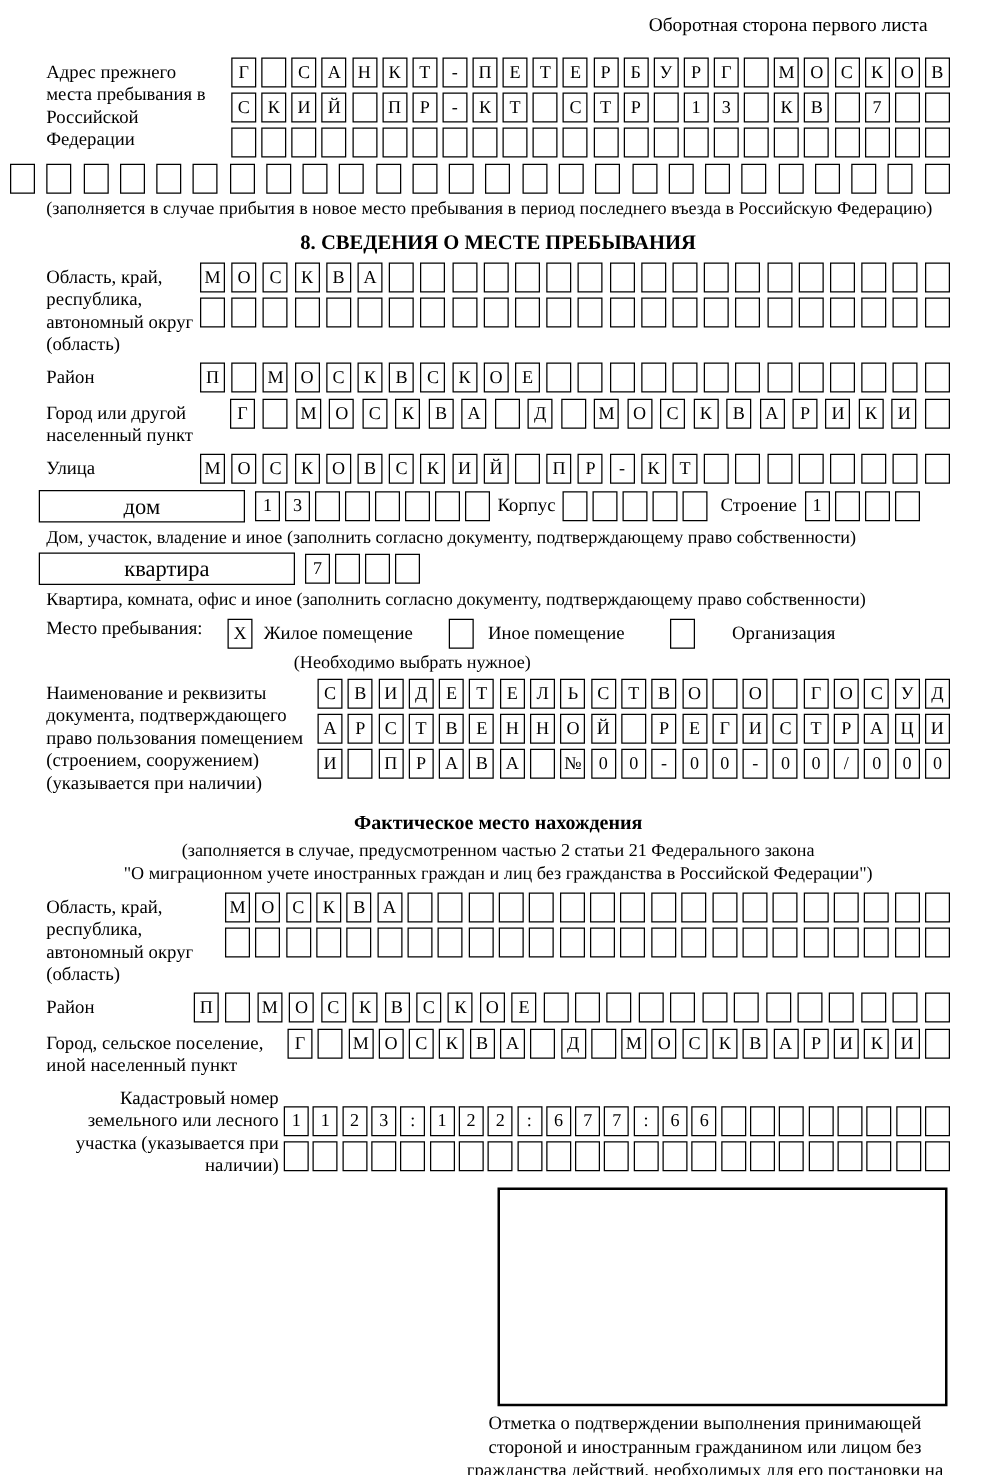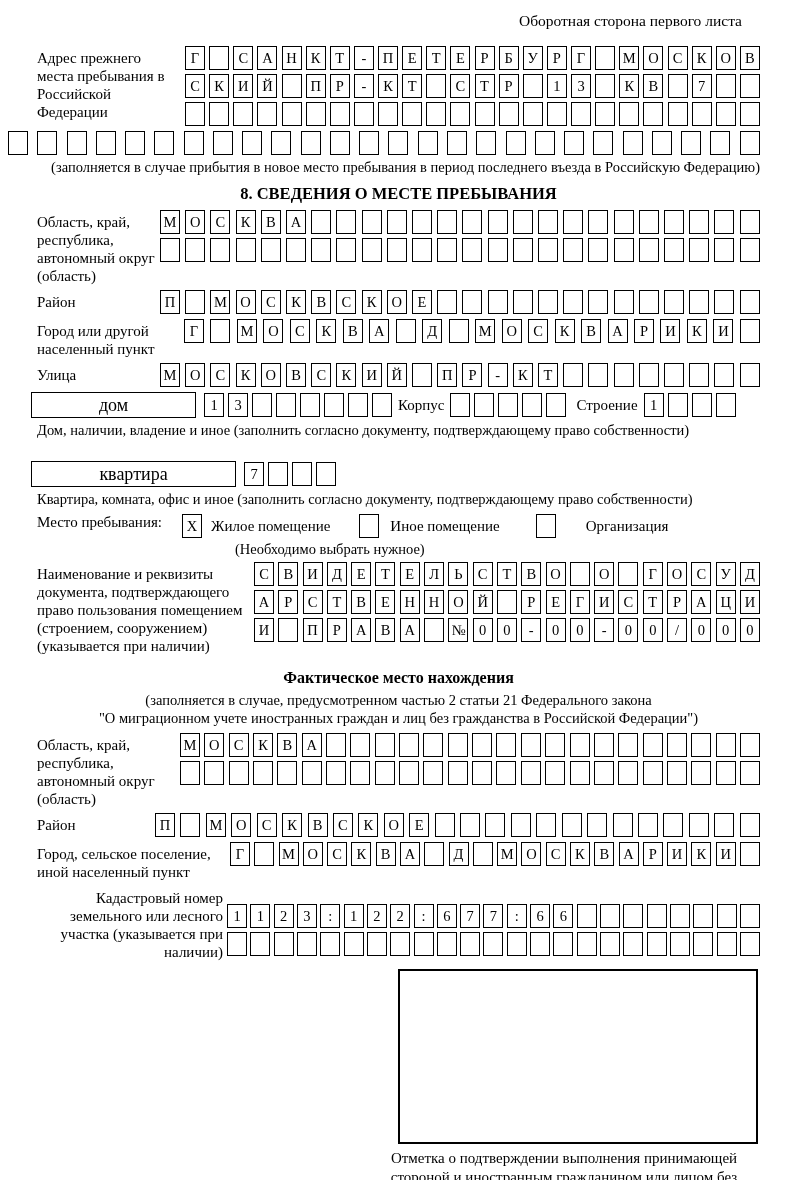--- a/index.html
+++ b/index.html
@@ -28,21 +28,21 @@
   .flabel { flex:none; font-size:15px; line-height:18px; padding-top:3px; padding-right:4px; }
   .lw123{width:123px;} .lw147{width:147px;} .lw148{width:148px;} .lw143{width:143px;}
   .lw118{width:118px;} .lw193{width:193px;} .lw190{width:190px;text-align:right;} .lw217{width:217px;}
   .w575{width:575px;} .w600{width:600px;} .w576{width:576px;} .w580{width:580px;}
   .w605{width:605px;} .w530{width:530px;} .w533{width:533px;} .w506{width:506px;}
   .w752{width:752px;}
 
   .block-a { margin-top:16px; }
   .full-row { margin-left:-29px; margin-top:4px; }
   .caption { font-size:14.5px; line-height:18px; }
-  .caption-center { text-align:right; margin-top:3px; }
+  .caption-center { text-align:left; margin-top:3px; }
 
   .sec-title { text-align:center; font-weight:bold; font-size:16.5px; margin:8px 0 6px 0; }
 
   .namebox {
     border:1.8px solid #000; height:26px; flex:none;
     display:flex; align-items:center; justify-content:center; font-size:18px;
   }
   .special-row { display:flex; align-items:center; margin-left:-6px; margin-bottom:3px; }
   .inline-label { font-size:15px; padding:0 6px; flex:none; }
 
@@ -346,23 +346,23 @@
         <span class="cell"></span>
       </div>
     <div class="inline-label" style="padding-left:10px">Строение</div>
     <div class="cells-gap">
         <span class="cell">1</span>
         <span class="cell"></span>
         <span class="cell"></span>
         <span class="cell"></span>
       </div>
   </div>
-  <div class="caption">Дом, наличии, владение и иное (заполнить согласно документу, подтверждающему право собственности)</div>
-
-  <div class="special-row" style="margin-top:22px">
+  <div class="caption">Дом, участок, владение и иное (заполнить согласно документу, подтверждающему право собственности)</div>
+
+  <div class="special-row" style="margin-top:3px">
     <div class="namebox" style="width:205px">квартира</div>
     <div class="cells-gap" style="margin-left:8px">
         <span class="cell">7</span>
         <span class="cell"></span>
         <span class="cell"></span>
         <span class="cell"></span>
       </div>
   </div>
   <div class="caption">Квартира, комната, офис и иное (заполнить согласно документу, подтверждающему право собственности)</div>
 

